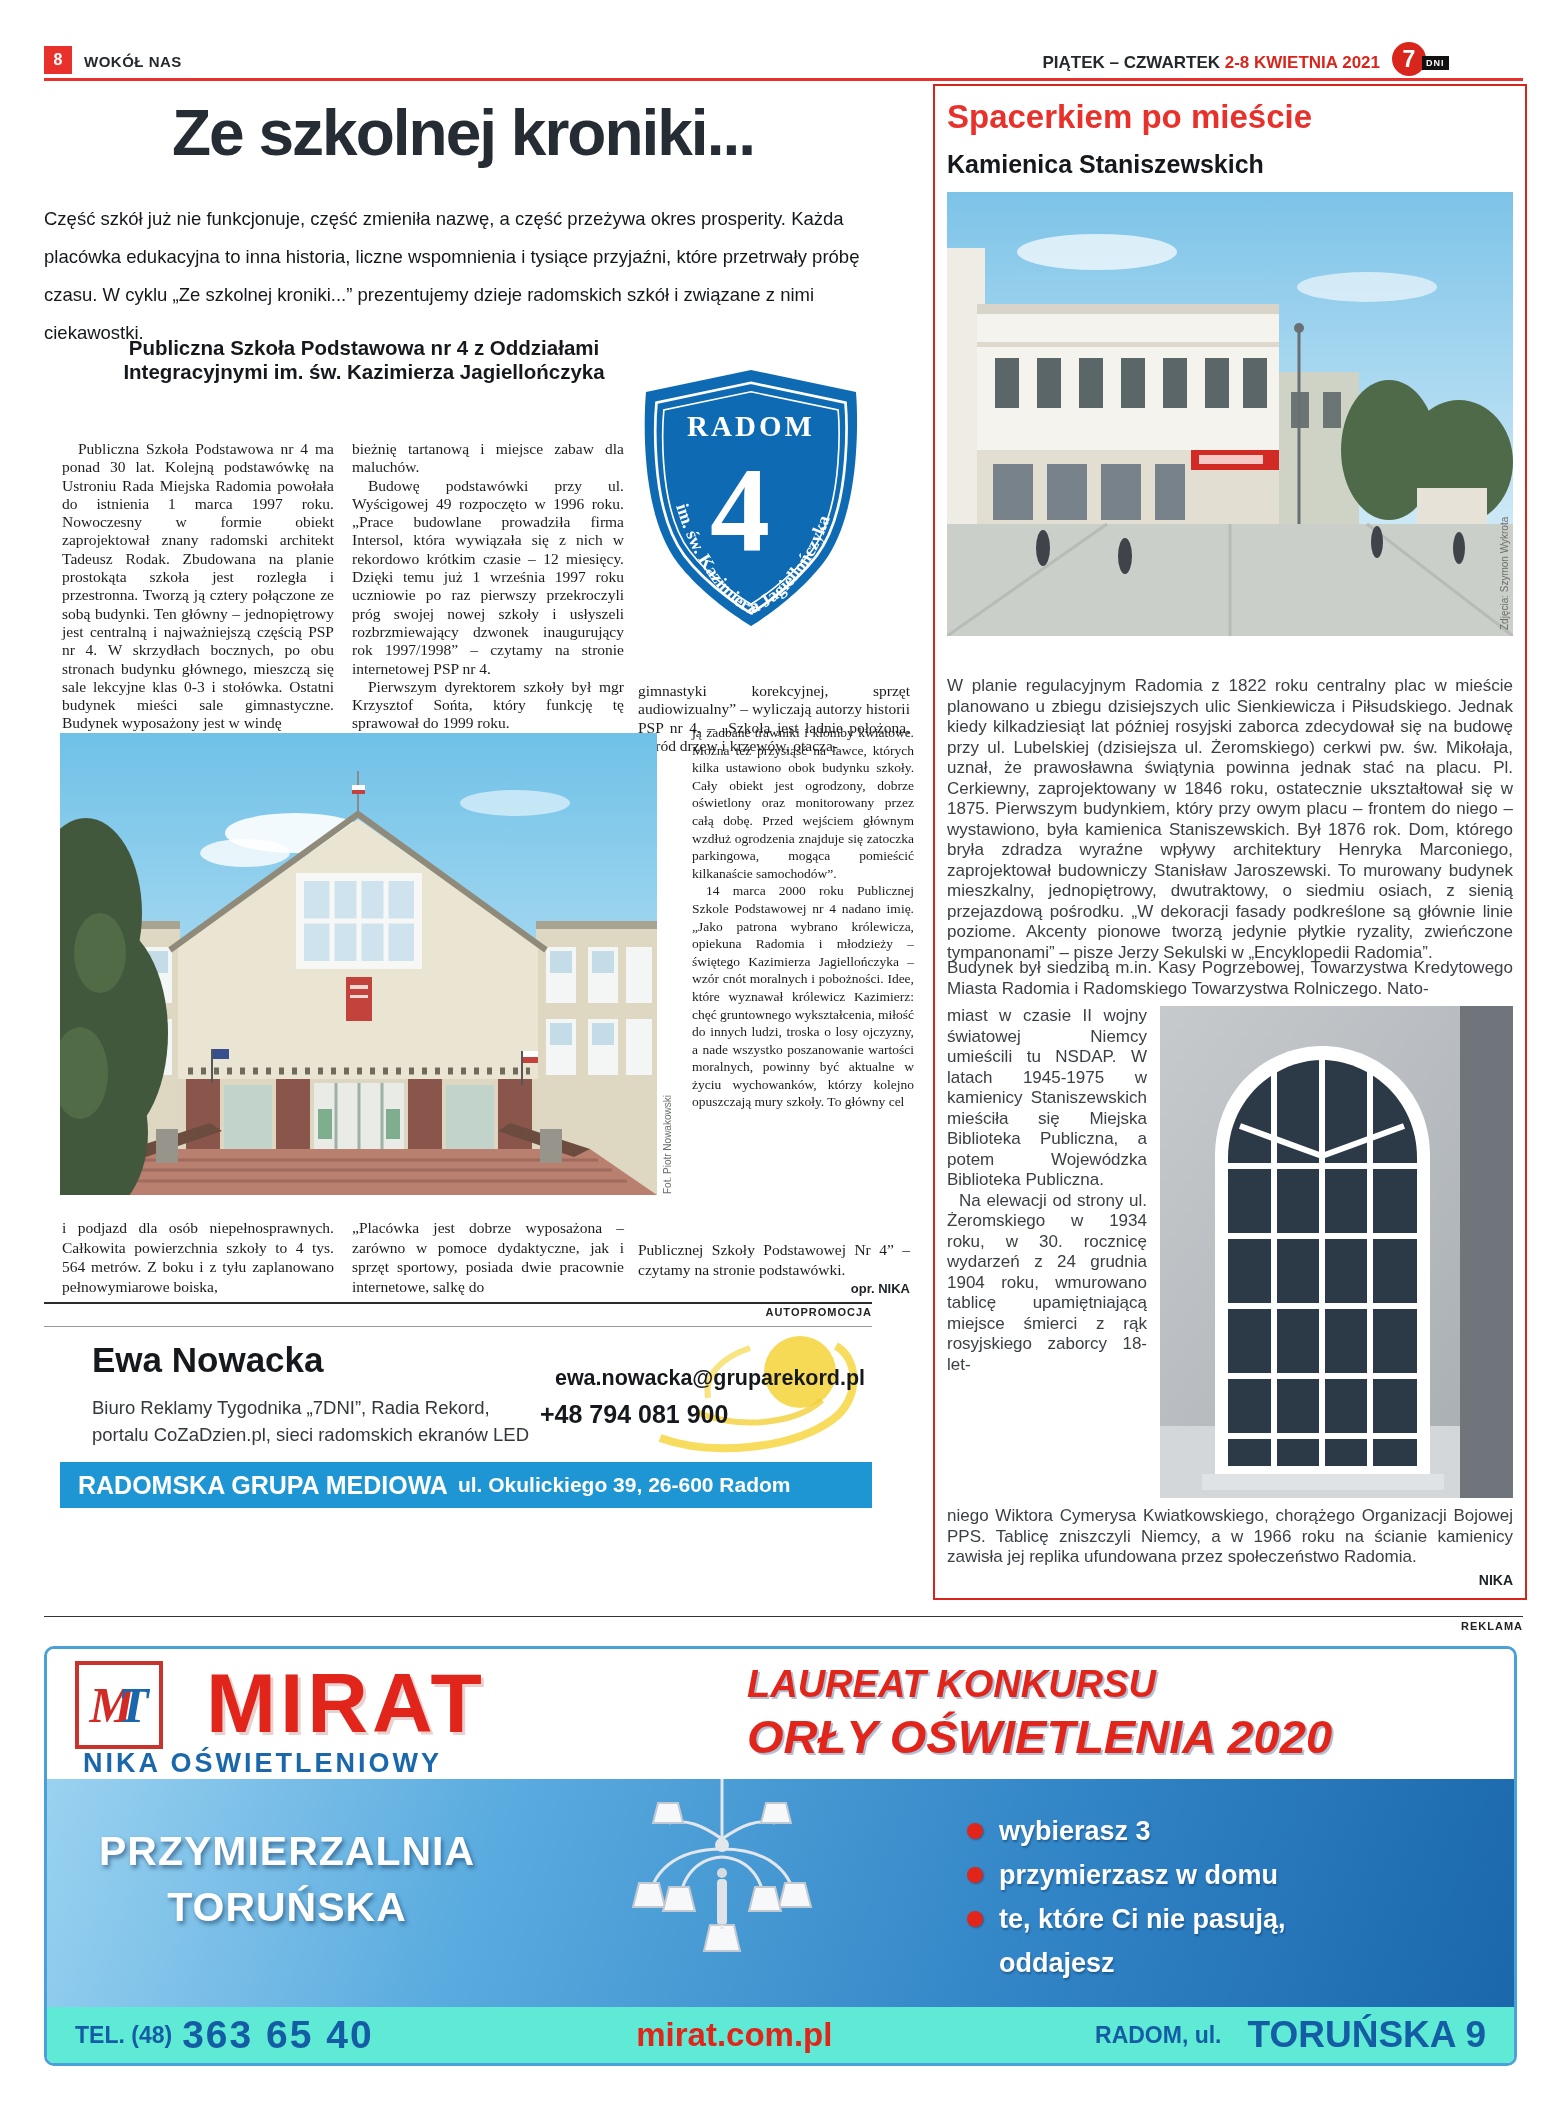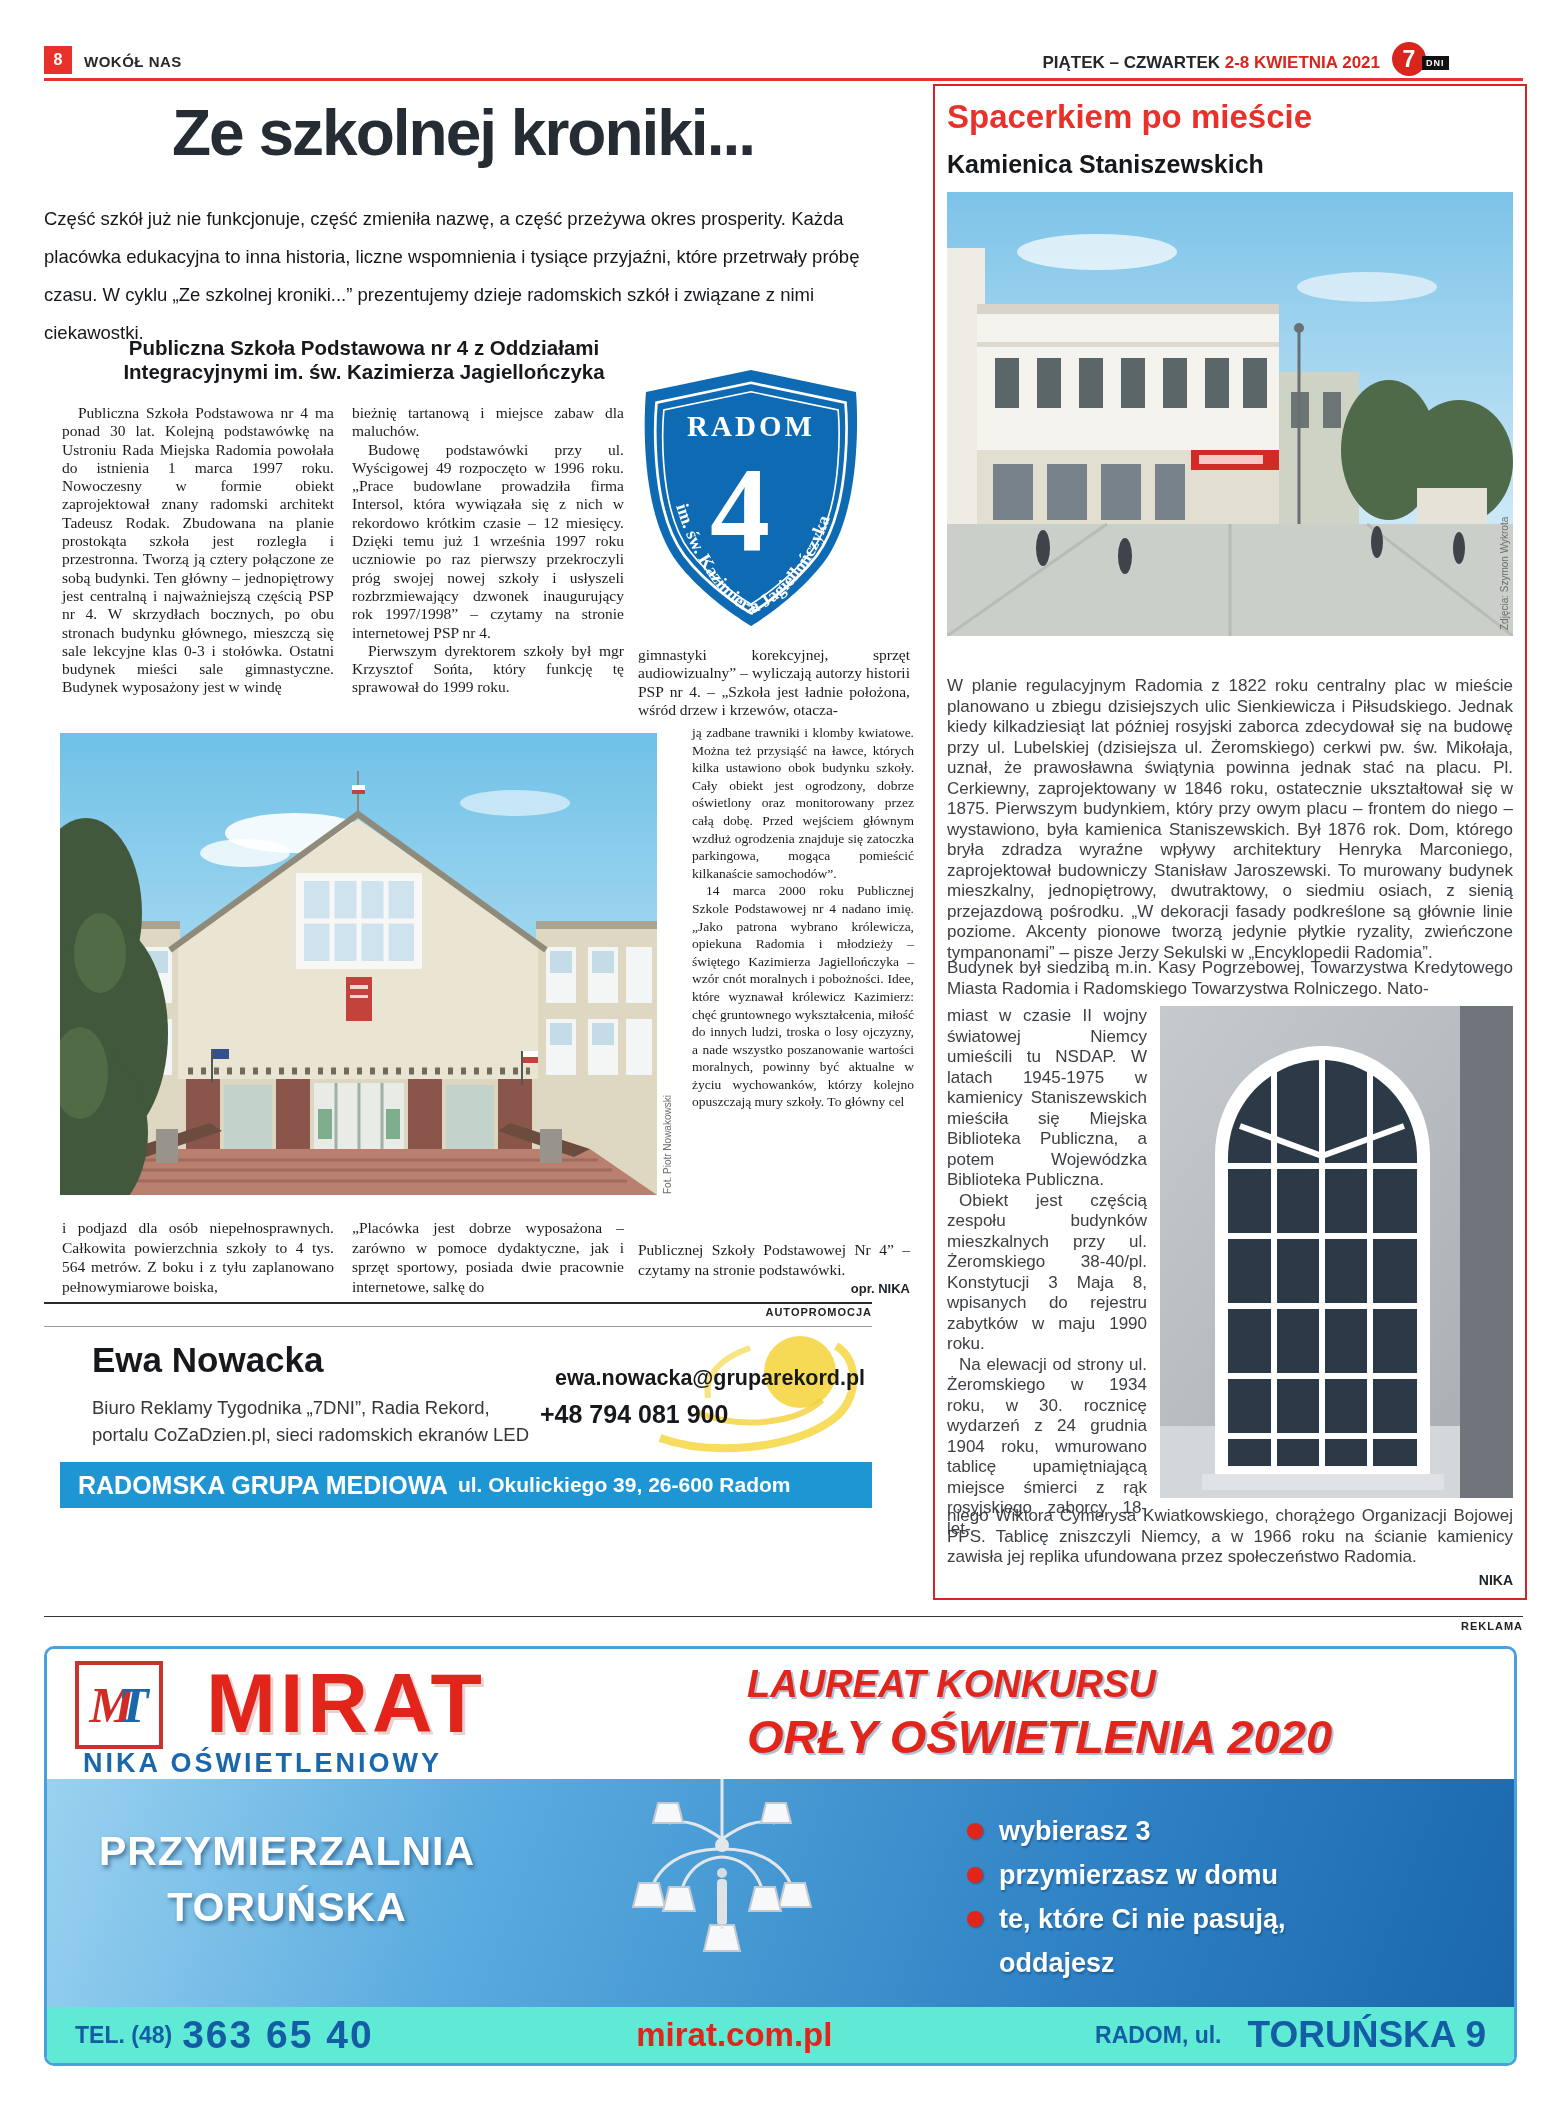--- a/index.html
+++ b/index.html
@@ -17,21 +17,21 @@
   .logodni{left:1422px;top:56px;background:#111;color:#fff;font-size:9px;font-weight:bold;
            padding:2px 4px;letter-spacing:1px;}
   .headrule{left:44px;top:78px;width:1479px;height:3px;background:#e8312a;}
   
   .title{left:44px;top:96px;width:838px;text-align:center;font-size:64px;font-weight:bold;
          color:#262c33;letter-spacing:-2px;}
   .lead{left:44px;top:200px;width:838px;font-size:18.5px;line-height:38px;color:#14181c;}
   .subhead{left:44px;top:336px;width:640px;text-align:center;font-weight:bold;font-size:20.5px;
            color:#15191d;line-height:24px;}
   .serif{font-family:"Liberation Serif",serif;text-align:justify;}
-  .col{font-size:15.5px;line-height:18.3px;}
+  .col{font-size:15.5px;line-height:18.3px;margin-top:36px;}
   .col p{margin:0;} .col p.ind{text-indent:16px;}
   .c1{left:62px;top:404px;width:272px;}
   .c2{left:352px;top:404px;width:272px;}
   .c3a{left:638px;top:646px;width:272px;}
   .c3b{left:692px;top:724px;width:222px;font-size:13.5px;line-height:17.6px;}
   .c3b p{margin:0;} .c3b p.ind{text-indent:14px;}
   .capt{top:1218px;font-size:15.5px;line-height:19.5px;}
   .cp1{left:62px;width:272px;} .cp2{left:352px;width:272px;}
   .c3tail{left:638px;top:1240px;width:272px;font-size:15.5px;line-height:19.5px;}
   .oprnika{left:638px;top:1281px;width:272px;text-align:right;font-size:13px;font-weight:bold;color:#1c2126;}
@@ -327,21 +327,20 @@
     <ellipse cx="430" cy="350" rx="6" ry="16"></ellipse>
       <ellipse cx="512" cy="356" rx="6" ry="16"></ellipse>
   </g>
 </svg>
 <div class="abs vcred" style="left:1499px;top:430px;height:200px;">Zdjęcia: Szymon Wykrota</div>
 
 <div class="abs walkbody wp1">W planie regulacyjnym Radomia z 1822 roku centralny plac w mieście planowano u zbiegu dzisiejszych ulic Sienkiewicza i Piłsudskiego. Jednak kiedy kilkadziesiąt lat później rosyjski zaborca zdecydował się na budowę przy ul. Lubelskiej (dzisiejsza ul. Żeromskiego) cerkwi pw. św. Mikołaja, uznał, że prawosławna świątynia powinna jednak stać na placu. Pl. Cerkiewny, zaprojektowany w 1846 roku, ostatecznie ukształtował się w 1875. Pierwszym budynkiem, który przy owym placu – frontem do niego – wystawiono, była kamienica Staniszewskich. Był 1876 rok. Dom, którego bryła zdradza wyraźne wpływy architektury Henryka Marconiego, zaprojektował budowniczy Stanisław Jaroszewski. To murowany budynek mieszkalny, jednopiętrowy, dwutraktowy, o siedmiu osiach, z sienią przejazdową pośrodku. „W dekoracji fasady podkreślone są głównie linie poziome. Akcenty pionowe tworzą jedynie płytkie ryzality, zwieńczone tympanonami” – pisze Jerzy Sekulski w „Encyklopedii Radomia”.</div>
 <div class="abs walkbody wp2a">Budynek był siedzibą m.in. Kasy Pogrzebowej, Towarzystwa Kredytowego Miasta Radomia i Radomskiego Towarzystwa Rolniczego. Nato-</div>
 <div class="abs walkbody wpnarrow">
   <p>miast w czasie II wojny światowej Niemcy umieścili tu NSDAP. W latach 1945-1975 w kamienicy Staniszewskich mieściła się Miejska Biblioteka Publiczna, a potem Wojewódzka Biblioteka Publiczna.</p>
-  <p class="ind">Obiekt jest częścią zespołu budynków mieszkalnych przy ul. Żeromskiego 38-40/pl. Konstytucji 3 Maja 8, wpisanych do rejestru zabytków w maju 1990 roku.</p>
   <p class="ind">Na elewacji od strony ul. Żeromskiego w 1934 roku, w 30. rocznicę wydarzeń z 24 grudnia 1904 roku, wmurowano tablicę upamiętniającą miejsce śmierci z rąk rosyjskiego zaborcy 18-let-</p>
 </div>
 
 <svg class="abs windowphoto" width="353" height="492" viewBox="0 0 353 492">
   <defs>
     <linearGradient id="wall" x1="0" y1="0" x2="1" y2="1">
       <stop offset="0" stop-color="#c6cacd"></stop>
         <stop offset="1" stop-color="#a7acb1"></stop>
     </linearGradient>
   </defs>

